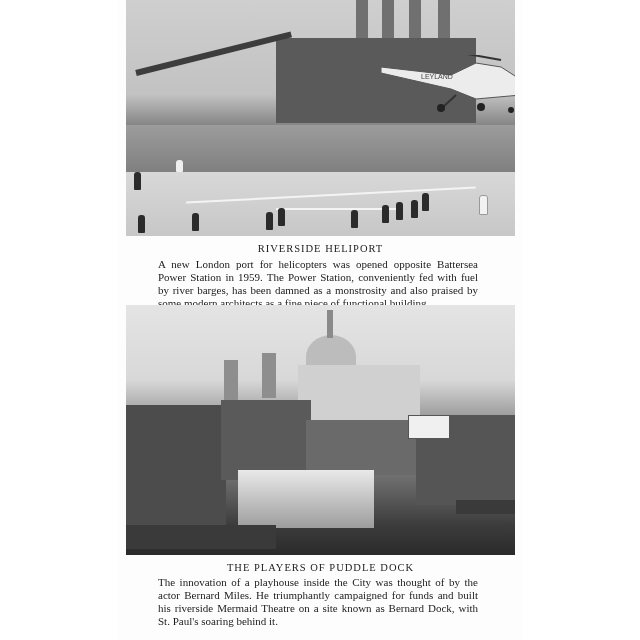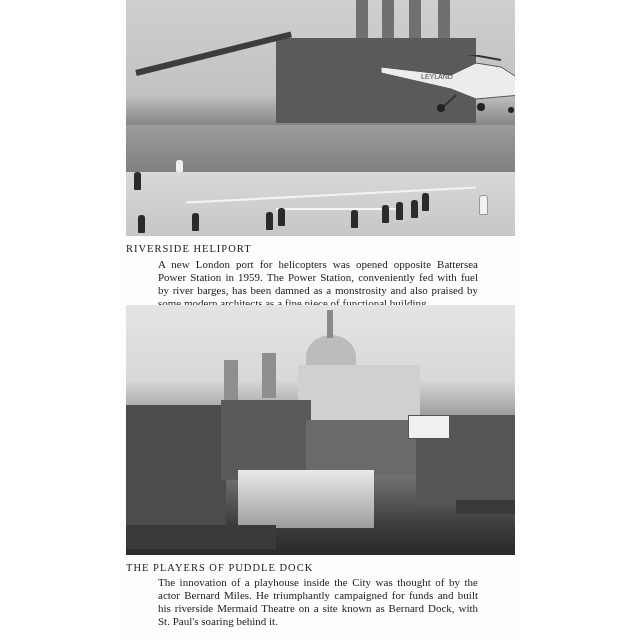--- a/index.html
+++ b/index.html
@@ -1,21 +1,21 @@
 <!DOCTYPE html>
 <html><head>
   <meta charset="utf-8">
   <style>
     html,body{margin:0;padding:0;background:#fff;}
     body{width:640px;height:640px;position:relative;overflow:hidden;font-family:"Liberation Serif","DejaVu Serif",serif;color:#1c1c1c;}
     .page{position:absolute;left:118px;top:0;width:404px;height:640px;background:#fdfdfd;}
     .photo{position:absolute;left:126px;width:389px;overflow:hidden;}
     #photo1{top:0;height:236px;background:linear-gradient(180deg,#cfcfcf 0%,#c2c2c2 40%,#8a8a8a 52%,#6e6e6e 58%,#bdbdbd 66%,#d6d6d6 100%);}
     #photo2{top:305px;height:250px;background:linear-gradient(180deg,#e4e4e4 0%,#d8d8d8 30%,#9a9a9a 45%,#6c6c6c 70%,#3c3c3c 88%,#2a2a2a 100%);}
-    .caption-title{position:absolute;left:126px;width:389px;font-size:10.5px;letter-spacing:1px;font-weight:normal;}
+    .caption-title{position:absolute;left:126px;width:389px;text-align:center;font-size:10.5px;letter-spacing:1px;font-weight:normal;}
     .caption-body{position:absolute;left:158px;width:320px;font-size:11px;line-height:13px;text-align:justify;}
     
     .ps-body{position:absolute;left:148px;top:38px;width:150px;height:70px;background:#5a5a5a;}
     .chimney{position:absolute;width:12px;background:#707070;}
     .river{position:absolute;left:0;top:125px;width:389px;height:50px;background:linear-gradient(180deg,#9c9c9c,#7e7e7e);}
     .pad{position:absolute;left:0;top:172px;width:389px;height:64px;background:linear-gradient(180deg,#d8d8d8,#c7c7c7);}
     .pad-line{position:absolute;height:2px;background:#f4f4f4;}
     .person{position:absolute;width:7px;height:18px;background:#2b2b2b;border-radius:3px 3px 1px 1px;}
     .heli{position:absolute;left:255px;top:55px;width:150px;height:60px;}
     .dome{position:absolute;left:174px;top:18px;width:50px;height:44px;background:#bcbcbc;border-radius:50% 50% 0 0;}

